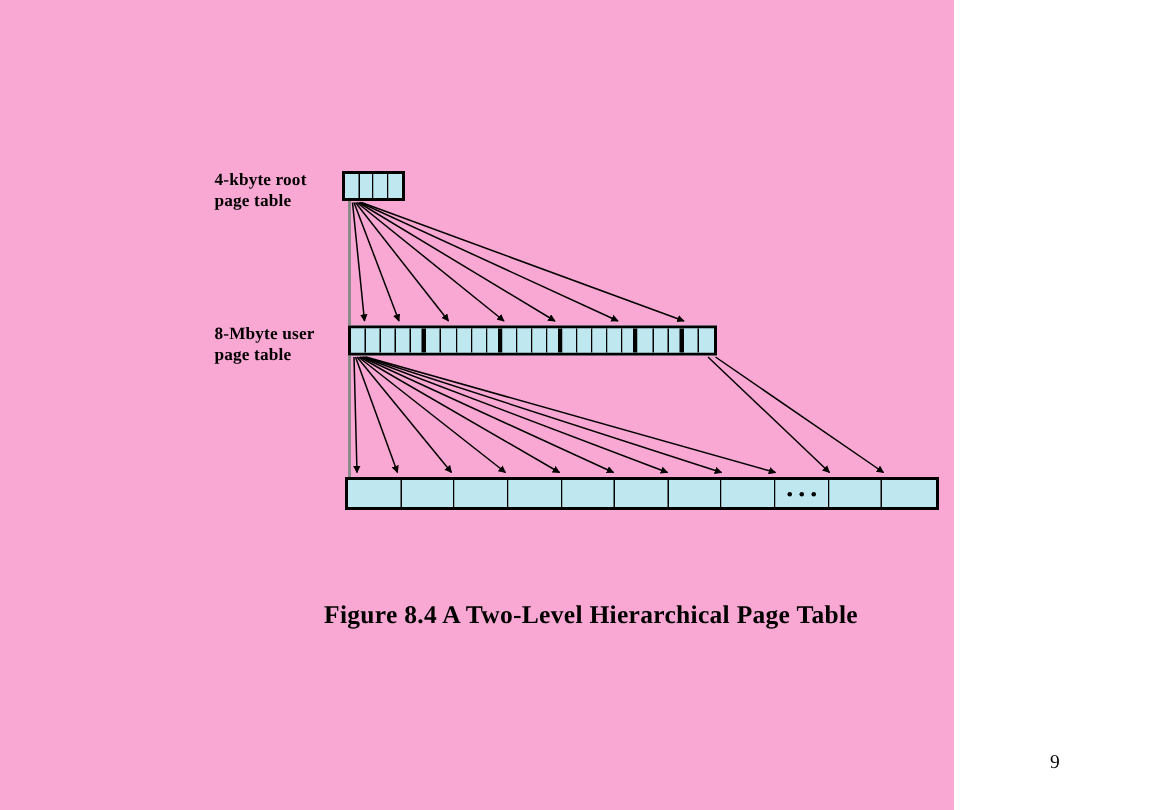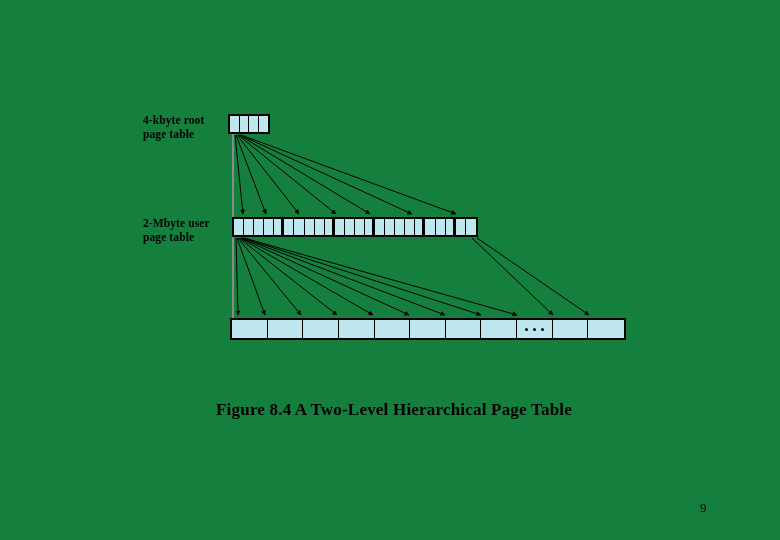--- a/index.html
+++ b/index.html
@@ -5,22 +5,22 @@
 <style>
   html,body{margin:0;padding:0;}
   body{
     width:780px;height:540px;
     background:#ffffff;
     font-family:"Liberation Serif", serif;
     overflow:hidden;
     position:relative;
   }
   #slide{
-    position:absolute;left:0;top:0;width:780px;height:540px;
-    background:#15803d;
+    position:absolute;left:0;top:0;width:636px;height:540px;
+    background:#f9a8d4;
   }
   
   .row-label{
     position:absolute;
     font-family:"Liberation Serif", serif;
     font-weight:bold;
     font-size:11.5px;
     color:#000000;
     line-height:14px;
     text-align:left;
@@ -127,21 +127,21 @@
 
     <g stroke="#000000" stroke-width="1" fill="none" marker-end="url(#arrow)">
       <line x1="472" y1="238" x2="553" y2="315"></line>
       <line x1="477" y1="238" x2="589" y2="315"></line>
     </g>
   </svg>
 
   <div class="row-label" id="label-root">4-kbyte root
 page table</div>
 
-  <div class="row-label" id="label-mid">2-Mbyte user
+  <div class="row-label" id="label-mid">8-Mbyte user
 page table</div>
 
 
   <div class="table-row" id="tbl-root">
       <div class="cell" style="width: 25%;"></div>
       <div class="cell" style="width: 25%;"></div>
       <div class="cell" style="width: 25%;"></div>
       <div class="cell" style="width: 25%;"></div>
     </div>
 

